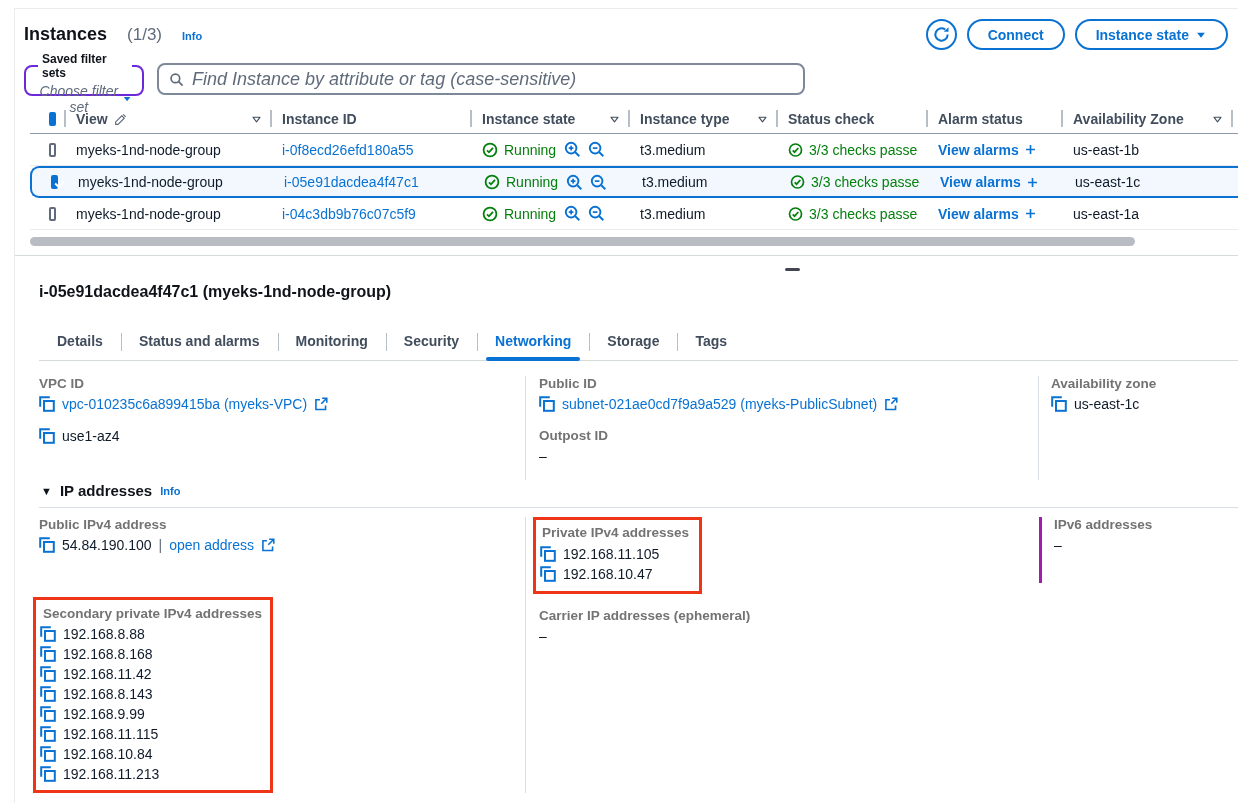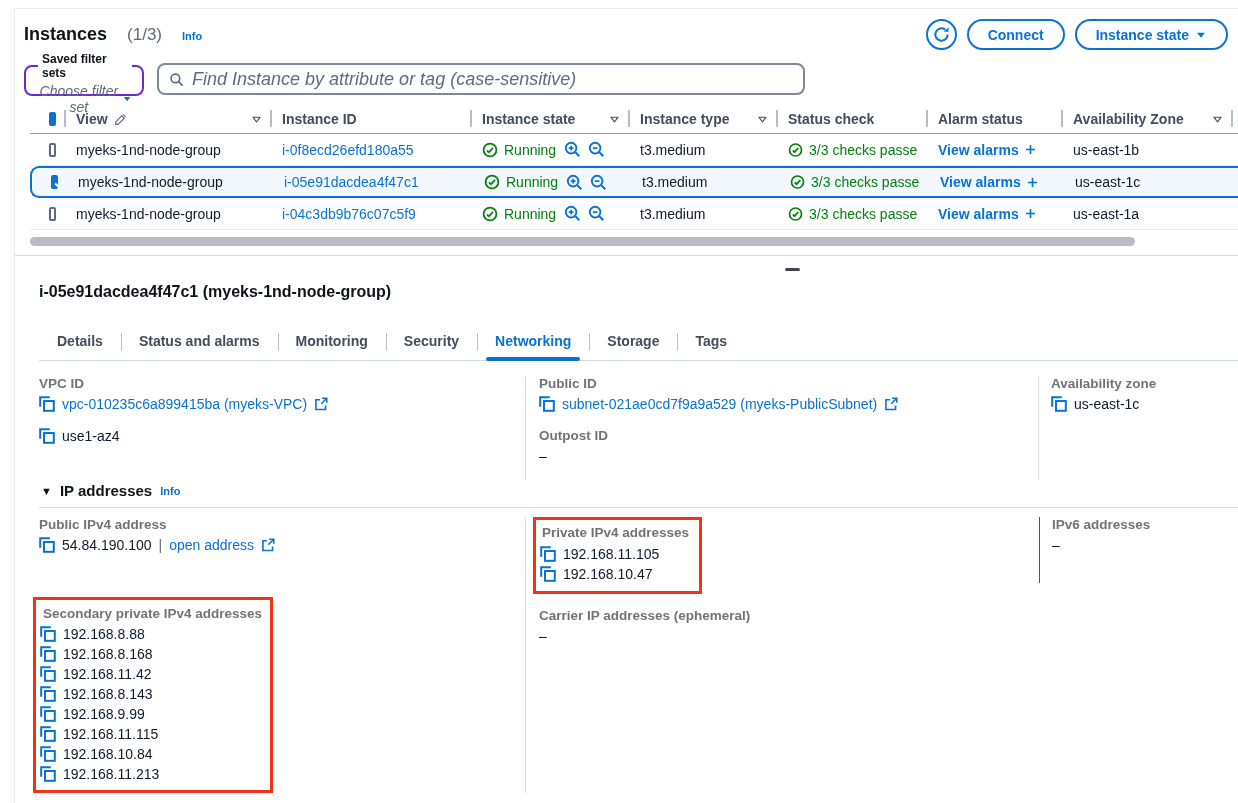--- a/index.html
+++ b/index.html
@@ -84,21 +84,21 @@
 
   .ip-header { display:flex; align-items:center; gap:8px; margin:2px 0 8px 2px; }
   .ip-caret { font-size:11px; color:#0f141a; cursor:pointer; }
   .ip-title { font-weight:bold; font-size:15px; color:#0f141a; }
   .ip-rule { border:none; border-top:1px solid #d9dee4; width:1214px; margin-bottom:9px; }
 
   .ip-grid { display:grid; grid-template-columns:487px 513px 1fr; }
   .ip-col-1 { border-right:1px solid #d9dee4; padding-right:14px; }
   .ip-col-2 { padding-left:13px; }
   .ip-col-3 { }
-  .ipv6-wrap { border-left:1px solid #a21caf; padding-left:12px; min-height:66px; }
+  .ipv6-wrap { border-left:3px solid #a21caf; padding-left:12px; min-height:66px; }
   .public-block { height:80px; }
   .iplist-item { display:flex; align-items:center; gap:7px; height:20px; }
   .redbox { border:3px solid #ee3517; display:inline-block; padding:3px 10px 7px 4px; }
   .redbox .field-label { margin:2px 0 4px 2px; }
   .redbox-secondary { margin-left:-6px; padding:4px 8px 6px 4px; }
   .redbox-secondary .field-label { margin:2px 0 3px 3px; }
   .redbox-private { margin-left:-6px; }
   .carrier-block { margin-top:14px; }
   svg { display:block; }
 </style>

